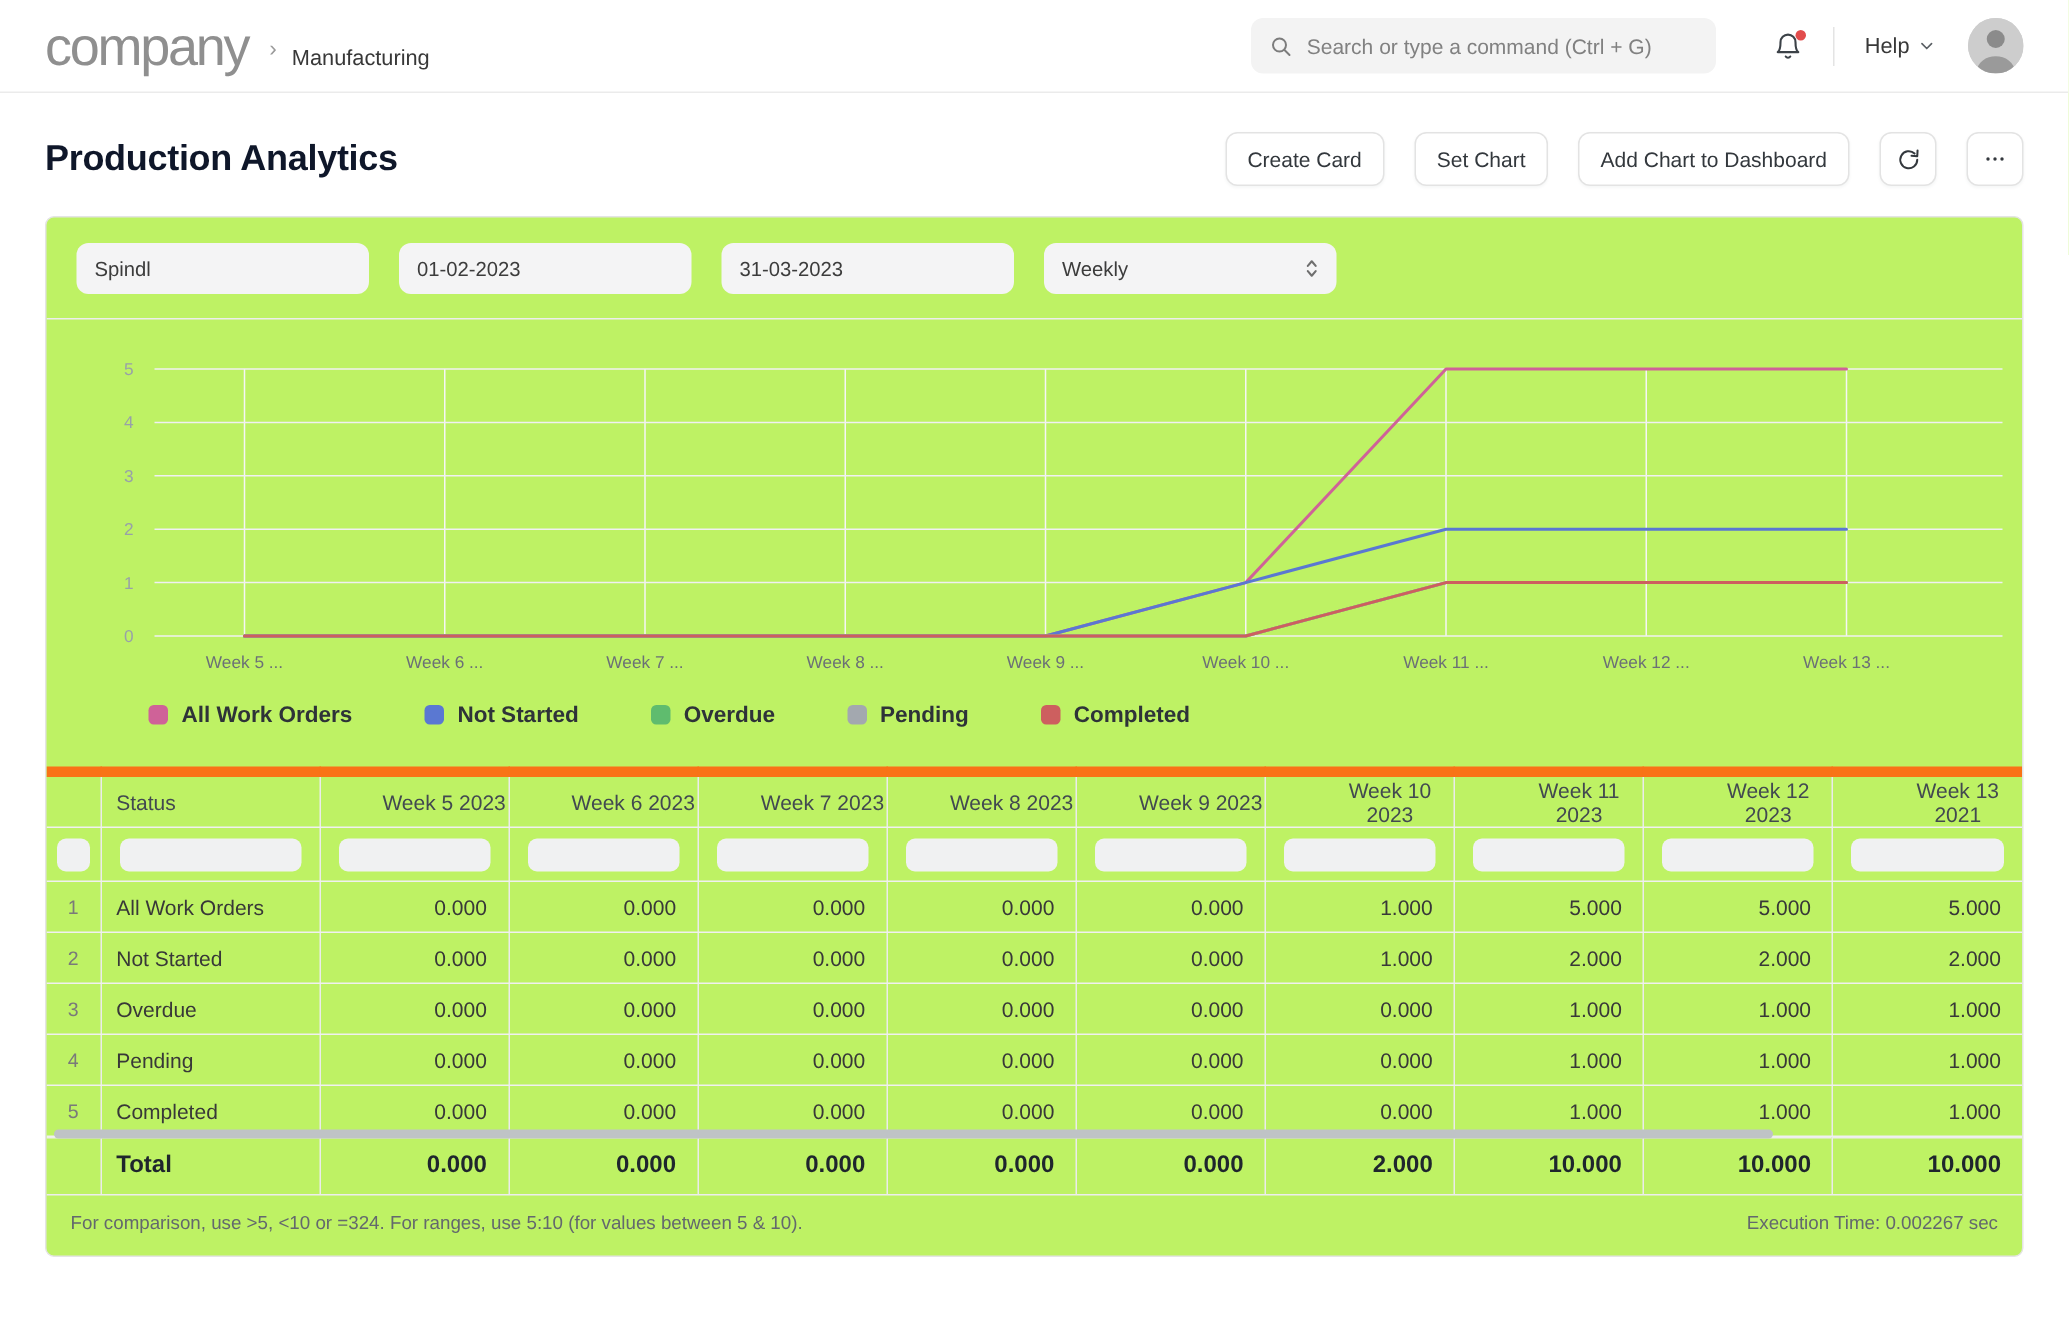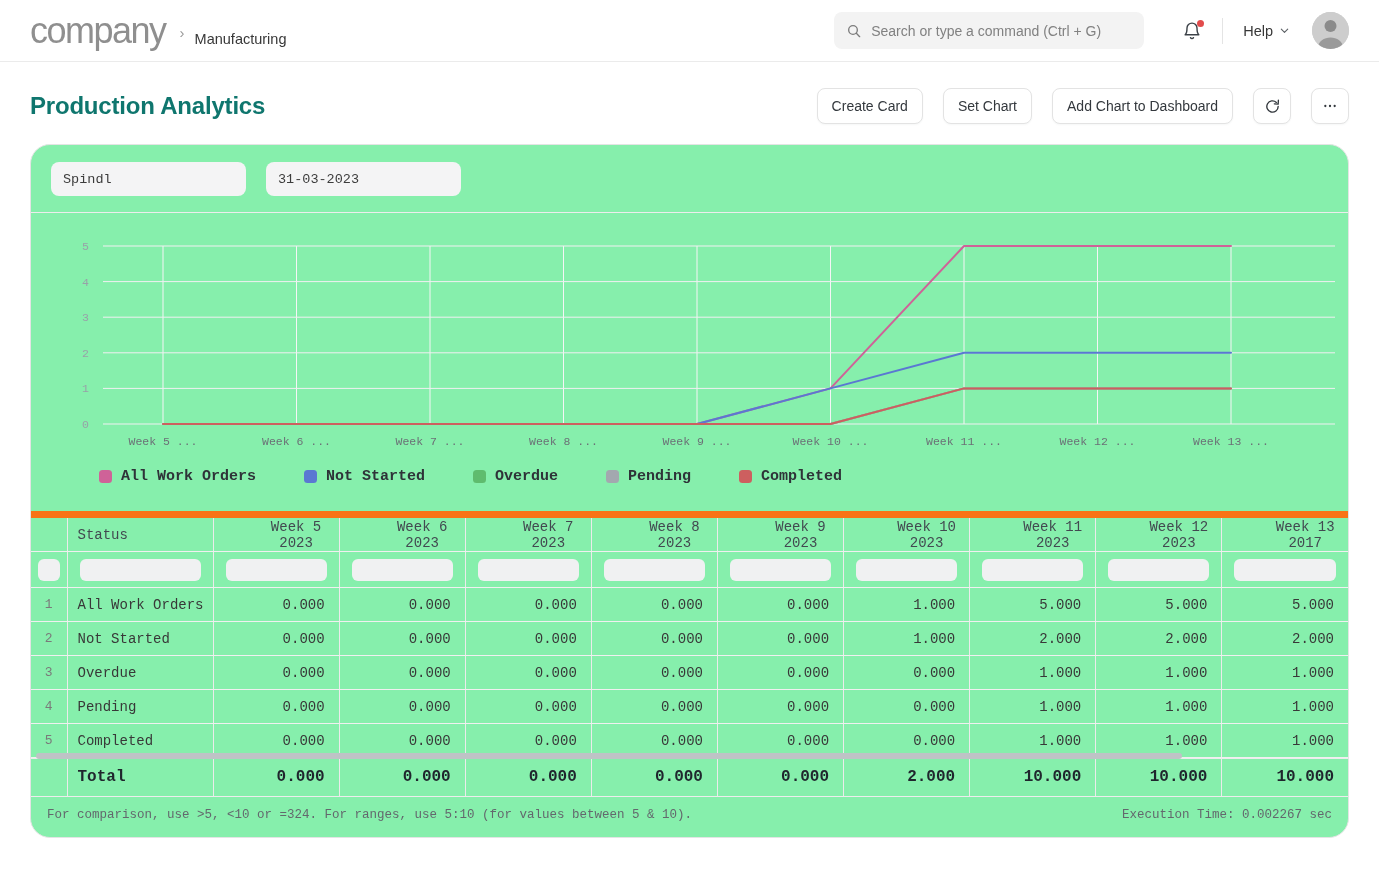--- a/index.html
+++ b/index.html
@@ -14,27 +14,27 @@
   .search-box svg { flex:0 0 auto; margin-right:9px; }
   .search-placeholder { font-size:14px; color:#818181; white-space:nowrap; }
   .bell-wrap { position:relative; margin-left:38px; cursor:pointer; display:flex; }
   .bell-dot { position:absolute; top:-1px; right:-2px; width:7px; height:7px; border-radius:50%; background:#e24c4c; }
   .nav-divider { width:1px; height:26px; background:#e4e4e4; margin:0 20px; }
   .help { display:flex; align-items:center; gap:6px; font-size:14.5px; color:#383838; cursor:pointer; }
   .avatar { width:37px; height:37px; border-radius:50%; background:#cfcfcf; margin-left:22px; overflow:hidden; cursor:pointer; flex:0 0 auto; }
 
   
   .page-head { display:flex; align-items:center; padding:26px 30px 20px; }
-  .page-title { font-size:24px; font-weight:700; color:#0f766e; letter-spacing:-.2px; }
+  .page-title { font-size:24px; font-weight:700; color:#0f172a; letter-spacing:-.2px; }
   .actions { margin-left:auto; display:flex; align-items:center; gap:20px; }
   .btn { height:36px; background:#fff; border:1px solid #e3e3e3; border-radius:8px; padding:0 14px; font-size:14px; color:#33383d; font-family:inherit; cursor:pointer; box-shadow:0 1px 2px rgba(25,39,52,.04); white-space:nowrap; }
   .btn.icon-btn { width:38px; padding:0; display:inline-flex; align-items:center; justify-content:center; }
 
   
-  .card { margin:0 30px; border:1px solid #e4e4e4; border-radius:20px; background:#86efac; overflow:hidden;font-family:Liberation Mono, monospace; }
+  .card { margin:0 30px; border:1px solid #e4e4e4; border-radius:6px; background:#bef264; overflow:hidden; }
 
   
   .filters { display:flex; gap:20px; padding:17px 20px 16px; border-bottom:1px solid #ededed; }
   .f-input { width:195px; height:34px; background:#f4f4f5; border-radius:8px; display:flex; align-items:center; padding:0 12px; font-size:13.5px; color:#3c3c3c; cursor:text; }
   .f-select { justify-content:space-between; cursor:pointer; }
 
   
   .chart-wrap { padding:16px 2px 0; }
   .legend { display:flex; gap:48px; padding:12px 0 26px 66px; }
   .legend-item { display:flex; align-items:center; gap:9px; }
@@ -126,21 +126,29 @@
           <circle cx="19" cy="12" r="1.7"></circle>
         </svg>
     </button>
   </div>
 </div>
 
 <div class="card">
 
   <div class="filters">
     <div class="f-input">Spindl</div>
+    <div class="f-input">01-02-2023</div>
     <div class="f-input">31-03-2023</div>
+    <div class="f-input f-select">
+      <span>Weekly</span>
+      <svg class="ico" width="9" height="14" viewBox="0 0 10 16" fill="none" stroke="#6f6f6f" stroke-width="1.6" stroke-linecap="round" stroke-linejoin="round">
+          <polyline points="2 6 5 2.5 8 6"></polyline>
+          <polyline points="2 10 5 13.5 8 10"></polyline>
+        </svg>
+    </div>
   </div>
 
   <div class="chart-wrap">
     <svg id="chart-svg" width="1316" height="222" viewBox="0 0 1316 222">
         <line x1="130" y1="17" x2="130" y2="195" stroke="#f5f5f6" stroke-width="1"></line>
         <line x1="263.5" y1="17" x2="263.5" y2="195" stroke="#f5f5f6" stroke-width="1"></line>
         <line x1="397" y1="17" x2="397" y2="195" stroke="#f5f5f6" stroke-width="1"></line>
         <line x1="530.5" y1="17" x2="530.5" y2="195" stroke="#f5f5f6" stroke-width="1"></line>
         <line x1="664" y1="17" x2="664" y2="195" stroke="#f5f5f6" stroke-width="1"></line>
         <line x1="797.5" y1="17" x2="797.5" y2="195" stroke="#f5f5f6" stroke-width="1"></line>
@@ -217,21 +225,21 @@
           <th></th>
           <th class="col-status">Status</th>
           <th class="col-week">Week 5 2023</th>
           <th class="col-week">Week 6 2023</th>
           <th class="col-week">Week 7 2023</th>
           <th class="col-week">Week 8 2023</th>
           <th class="col-week">Week 9 2023</th>
           <th class="col-week">Week 10 2023</th>
           <th class="col-week">Week 11 2023</th>
           <th class="col-week">Week 12 2023</th>
-          <th class="col-week">Week 13 2017</th>
+          <th class="col-week">Week 13 2021</th>
         </tr>
       </thead>
     <tbody id="tbody">
         <tr class="filter-row">
           <td class="idx">
             <div class="pill small"></div>
           </td>
           <td>
             <div class="pill"></div>
           </td>

